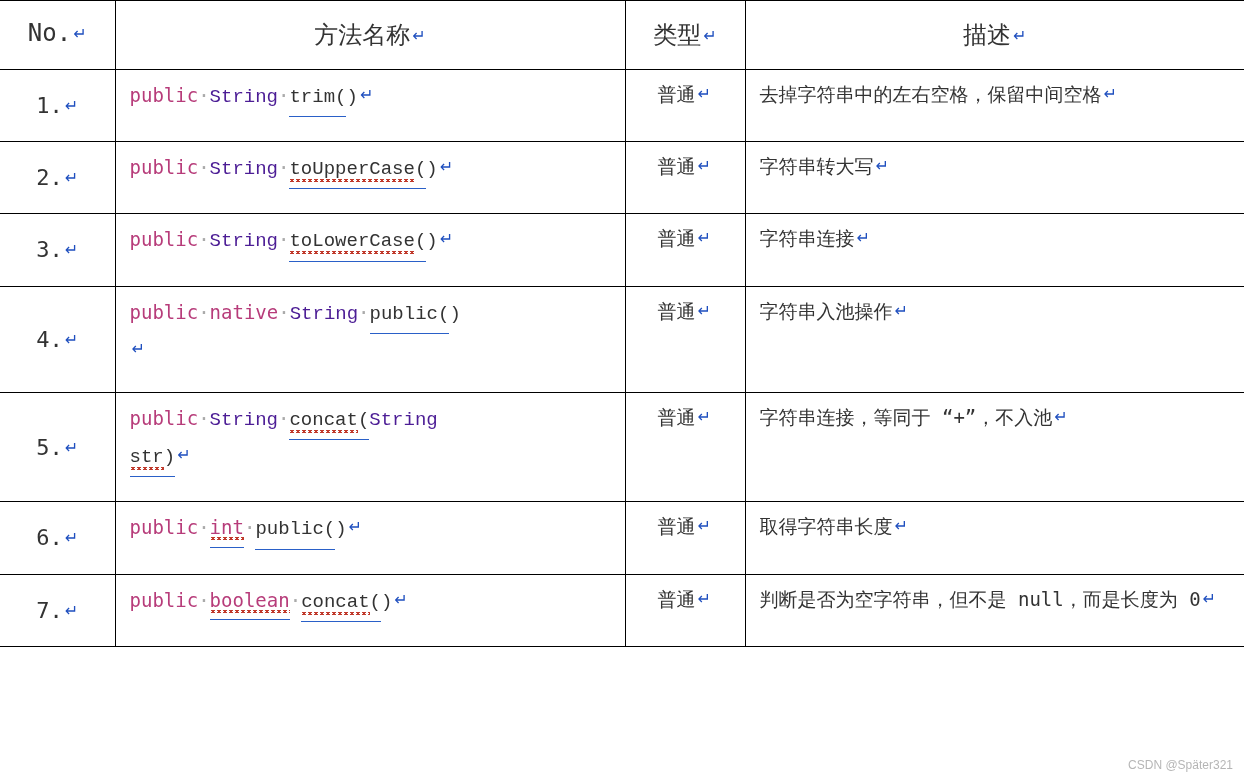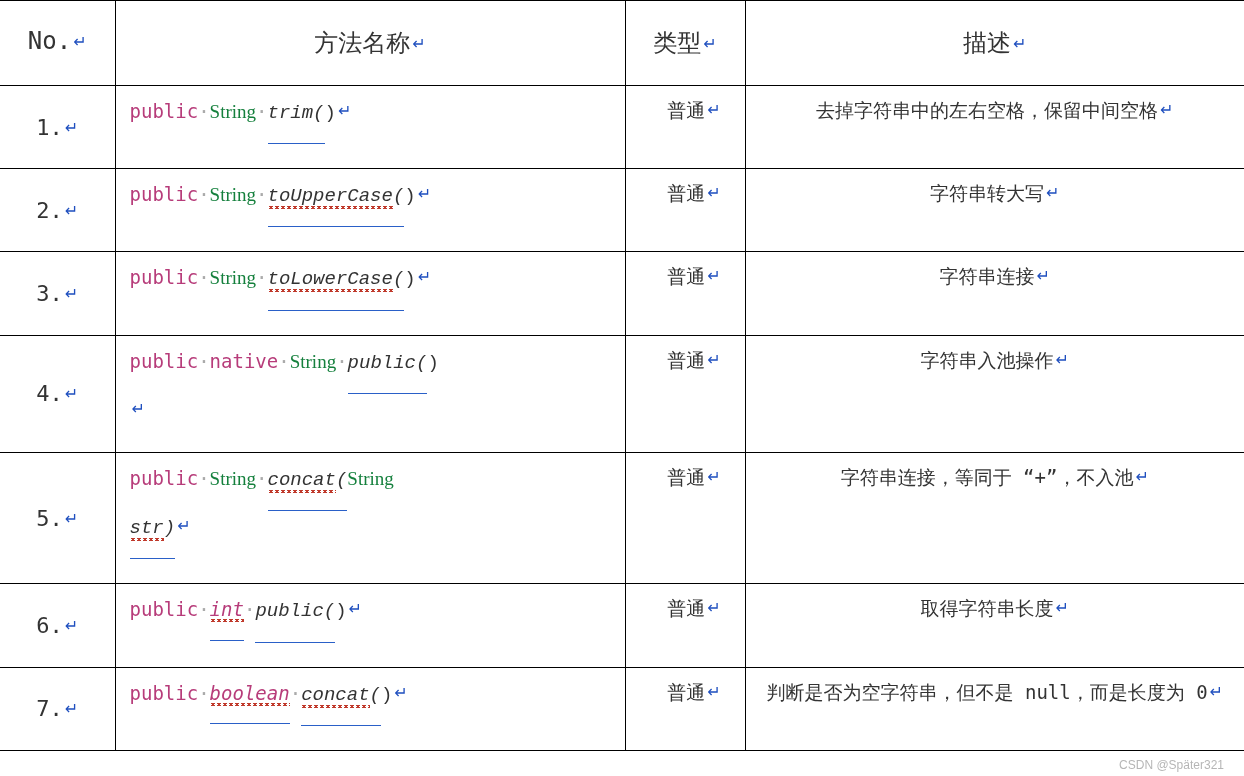--- a/index.html
+++ b/index.html
@@ -28,69 +28,68 @@
     border-left: 1.2px solid #000;
     border-top: 1.2px solid #000;
     border-bottom: 1.2px solid #000;
     padding: 12px 14px;
     vertical-align: top;
   }
   th {
     text-align: center;
     font-weight: normal;
     font-size: 24px;
-    padding: 26px 8px;
+    padding: 18px 8px;
   }
   
   th:first-child, td:first-child { border-left: none; }
   
 
   td.no-cell {
     text-align: center;
     vertical-align: middle;
     font-size: 22px;
   }
-  td.type-cell { text-align: center; padding-left: 32px; }
-  td.desc-cell { text-align: center; }
+  td.type-cell { text-align: left; padding-left: 32px; }
+  td.desc-cell { text-align: left; }
   td.method-cell {
     font-family: Consolas, "Courier New", monospace;
     line-height: 1.8;
     padding-top: 8px;
     padding-bottom: 24px;
   }
 
   
   .kw { color: #b73c7a; font-family: Consolas, monospace; } 
-  .type { color: #15803d; font-family: Liberation Serif, serif; }
+  .type { color: #4c1d95; font-family: Liberation Mono, monospace; }
   .underline {
     border-bottom: 1.3px solid #2a60c8;
-    padding-bottom: 13px;
+    padding-bottom: 2px;
     position: relative;
     display: inline-block;
-    font-style: italic;
   }
   .squiggle {
     background-image: linear-gradient(135deg, transparent 40%, #c0392b 40%, #c0392b 60%, transparent 60%),
                       linear-gradient(45deg,  transparent 40%, #c0392b 40%, #c0392b 60%, transparent 60%);
     background-size: 6px 3px;
     background-repeat: repeat-x;
     background-position: 0 100%;
     padding-bottom: 2px;
   }
   .dot { color: #aaa; font-family: Consolas, monospace; }
   .enter {
     font-family: "Segoe UI Symbol", sans-serif;
     color: #1f4fbf;
     font-size: 16px;
     padding-left: 2px;
     vertical-align: 2px;
   }
   .watermark {
     position: absolute;
-    right: 20px;
+    right: 11px;
     bottom: 4px;
     font-size: 12px;
     color: rgba(120,120,120,0.55);
     font-family: Arial, sans-serif;
   }
 </style>
 </head>
 <body>
 
 <table>

